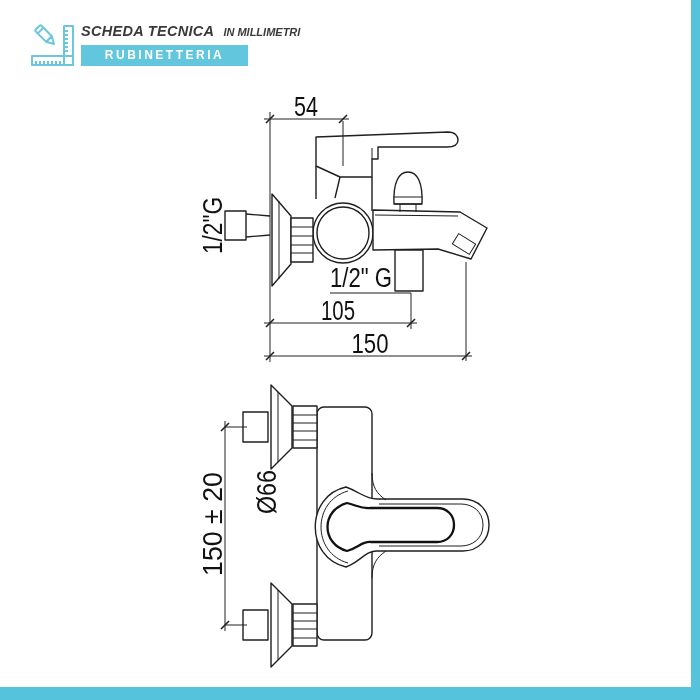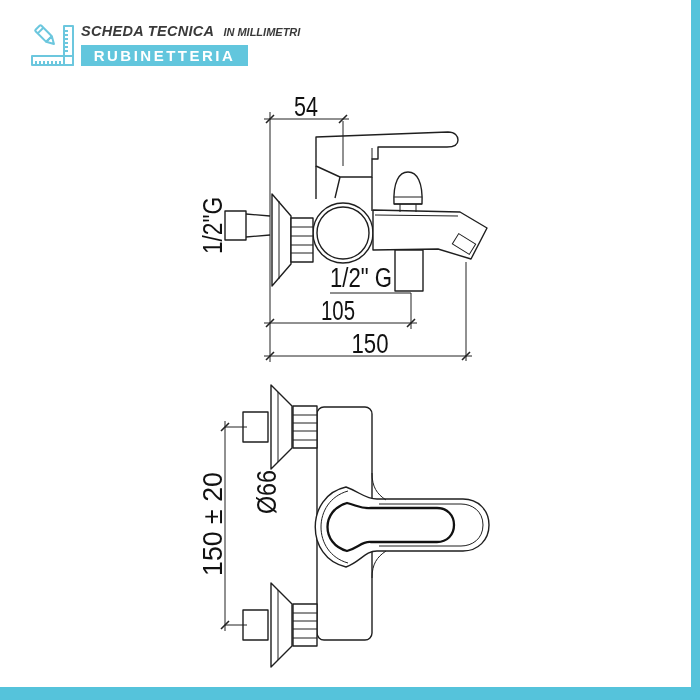--- a/index.html
+++ b/index.html
@@ -9,21 +9,21 @@
   .bar-right{position:absolute;top:0;right:0;width:9px;height:700px;background:#55c3db;}
   .bar-bottom{position:absolute;left:0;bottom:0;width:700px;height:13px;background:#55c3db;}
   
   .header{position:absolute;left:0;top:0;width:320px;height:80px;margin-left:8px;}
   .logo{position:absolute;left:22px;top:22px;}
   .header-text{position:absolute;left:73px;top:22px;}
   .title-row{white-space:nowrap;height:22px;}
   .title{font-style:italic;font-weight:bold;font-size:14.5px;color:#3a3a3a;letter-spacing:.3px;}
   .subtitle{font-style:italic;font-weight:bold;font-size:11px;color:#3a3a3a;margin-left:9px;}
   .badge{margin-top:1px;width:167px;height:21px;background:#62c6dd;color:#ffffff;
-         font-weight:bold;font-size:15px;letter-spacing:2.5px;text-align:center;line-height:21px;}
+         font-weight:bold;font-size:12px;letter-spacing:2.5px;text-align:center;line-height:21px;}
   
   svg.sheet{position:absolute;left:0;top:0;}
   .obj{fill:none;stroke:#1f1f1f;stroke-width:1.4;stroke-linejoin:round;}
   .objw{fill:#ffffff;stroke:#1f1f1f;stroke-width:1.4;stroke-linejoin:round;}
   .thin{fill:none;stroke:#1f1f1f;stroke-width:1;}
   .dim{fill:none;stroke:#222222;stroke-width:1;}
   .tick{fill:none;stroke:#222222;stroke-width:1.6;}
   .bold{fill:none;stroke:#111111;stroke-width:2.3;stroke-linejoin:round;}
   .dtx{font-family:"Liberation Sans",sans-serif;font-size:27px;fill:#111111;}
   .icon{fill:none;stroke:#6cc7de;stroke-width:2;stroke-linejoin:round;}

